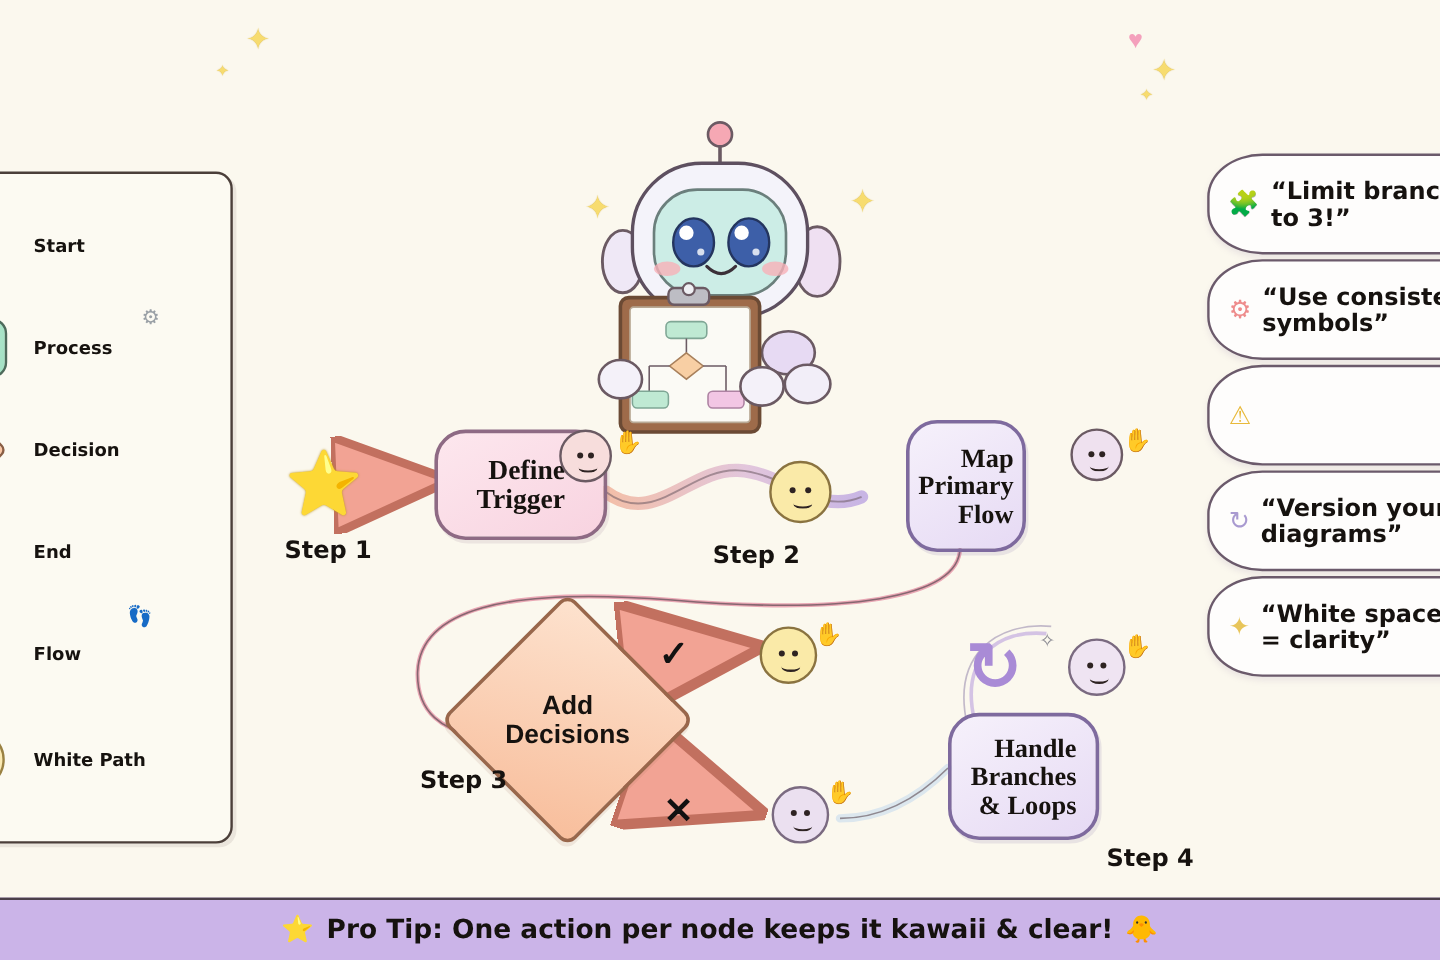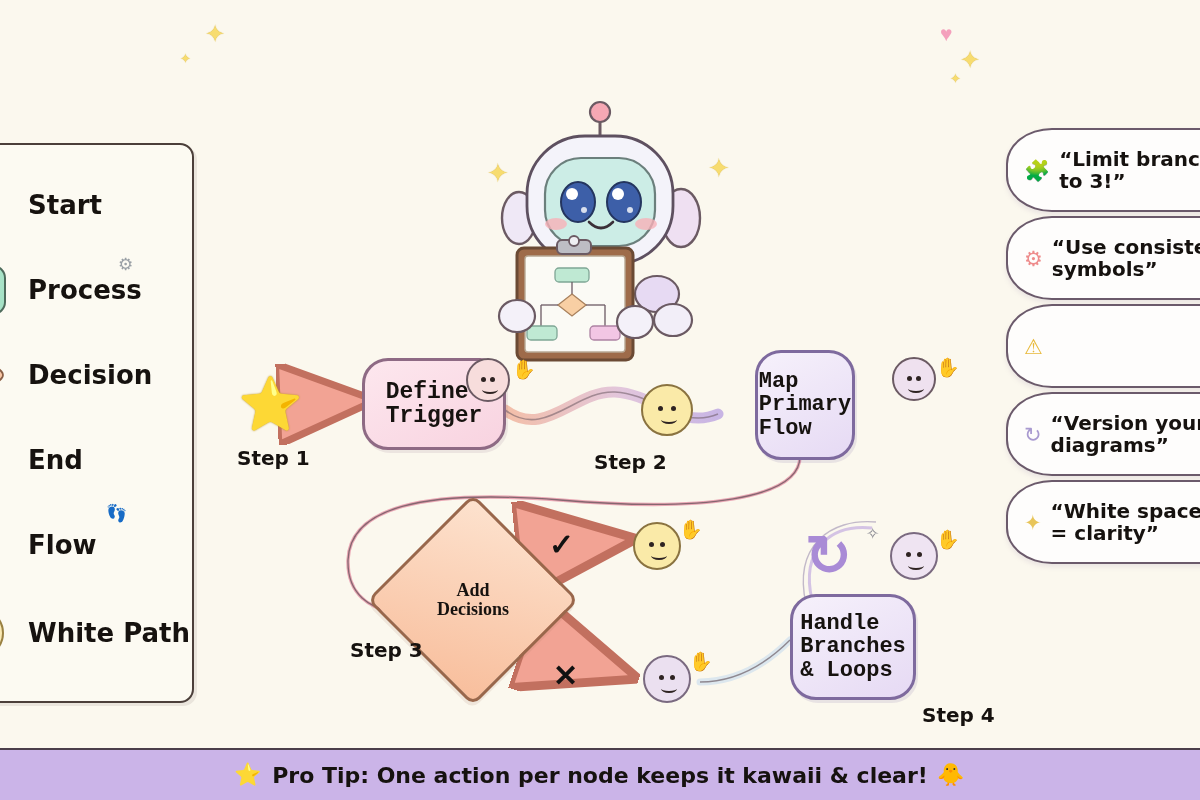--- a/index.html
+++ b/index.html
@@ -46,21 +46,21 @@
     border: 2.5px solid #4B3F3A;
     border-radius: 14px;
     box-shadow: 3px 3px 0 rgba(90,70,70,.10);
   }
   .legend-row {
     position: absolute; left: 14px; width: 250px; height: 80px;
     display: flex; align-items: center; gap: 18px;
   }
   .legend-sym { width: 72px; height: 62px; position: relative; flex: 0 0 72px; }
   .legend-label {
-    font-size: 26px; font-weight: bold; color: #16120f;
+    font-size: 15px; font-weight: bold; color: #16120f;
     font-family: "DejaVu Sans", sans-serif;
     white-space: nowrap;
   }
   .lg-deco { position:absolute; font-size:17px; }
   .sh-rect {
     width: 68px; height: 50px; border-radius: 13px; margin-top:6px;
     background: radial-gradient(circle at 38% 32%, #CBF0DC 0%, #A6E2C6 80%);
     border: 2.4px solid #4E6B5C;
   }
   .sh-diamond {
@@ -96,22 +96,22 @@
   .tip-icon { font-size: 21px; flex: 0 0 auto; line-height:1; }
   .tip-text {
     font-size: 20px; font-weight: bold; color: #16120f;
     font-family: "DejaVu Sans", sans-serif; line-height: 1.12;
   }
 
   
   .node {
     position: absolute;
     display: flex; align-items: center; justify-content: center;
-    text-align: left;
-    font-family: Liberation Mono, monospace;
+    text-align: right;
+    font-family: Liberation Serif, serif;
     font-weight: bold; color: #16120f;
     line-height: 1.06;
   }
   .node-pink {
     background: linear-gradient(150deg,#FDE7EE 0%,#F8D3E0 100%);
     border: 3px solid #8E6A84; border-radius: 26px;
     font-size: 23px;
     box-shadow: 2px 3px 0 rgba(150,110,140,.14);
   }
   .node-lav {
@@ -124,22 +124,22 @@
   .diamond-shape {
     width: 150px; height: 150px;
     background: linear-gradient(150deg,#FDE2CE 0%,#F8BE9C 100%);
     border: 3px solid #99674B; border-radius: 10px;
     transform: rotate(45deg);
     box-shadow: 2px 3px 0 rgba(160,110,80,.12);
   }
   .diamond-text {
     position: absolute; inset: 0;
     display: flex; align-items: center; justify-content: center;
-    font-family: Liberation Serif, serif; font-weight: bold;
-    font-size: 18px; color: #16120f; text-align: center; line-height: 1.08;
+    font-family: Liberation Sans, sans-serif; font-weight: bold;
+    font-size: 22px; color: #16120f; text-align: center; line-height: 1.08;
   }
 
   .step-label {
     position: absolute;
     font-family: "DejaVu Sans", sans-serif;
     font-weight: bold; font-size: 20px; color: #16120f;
     white-space: nowrap;
   }
 
   

